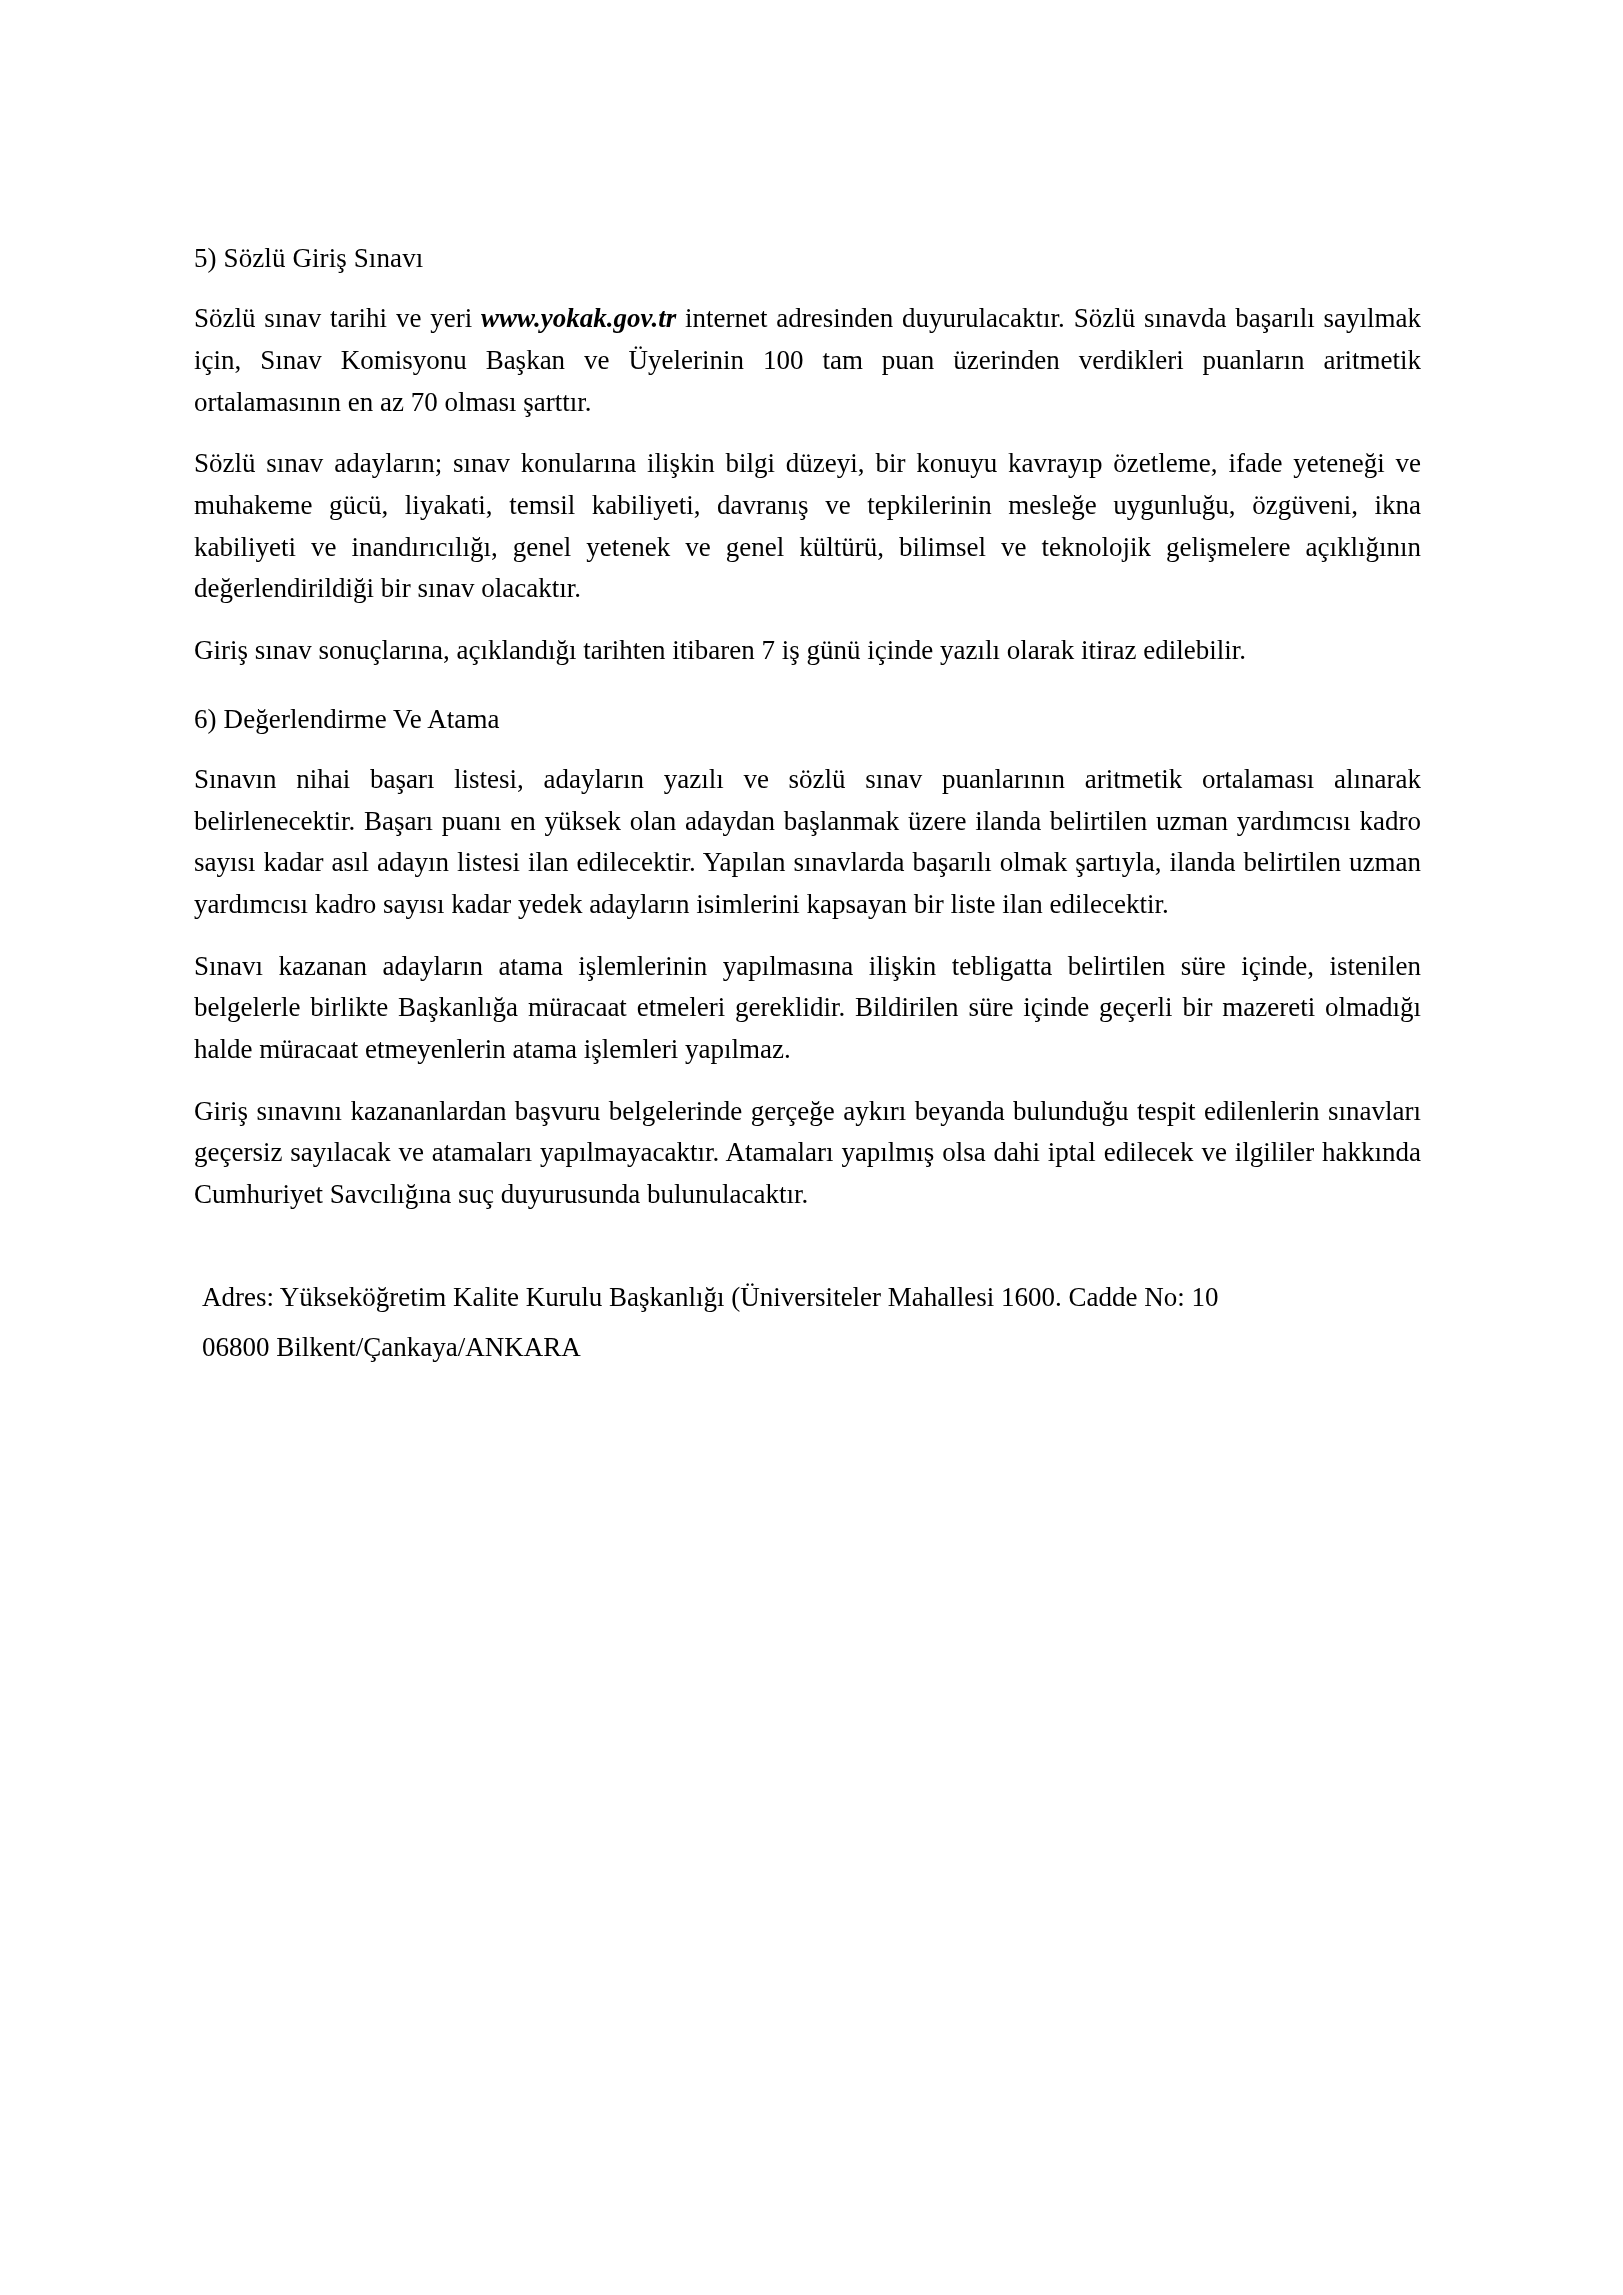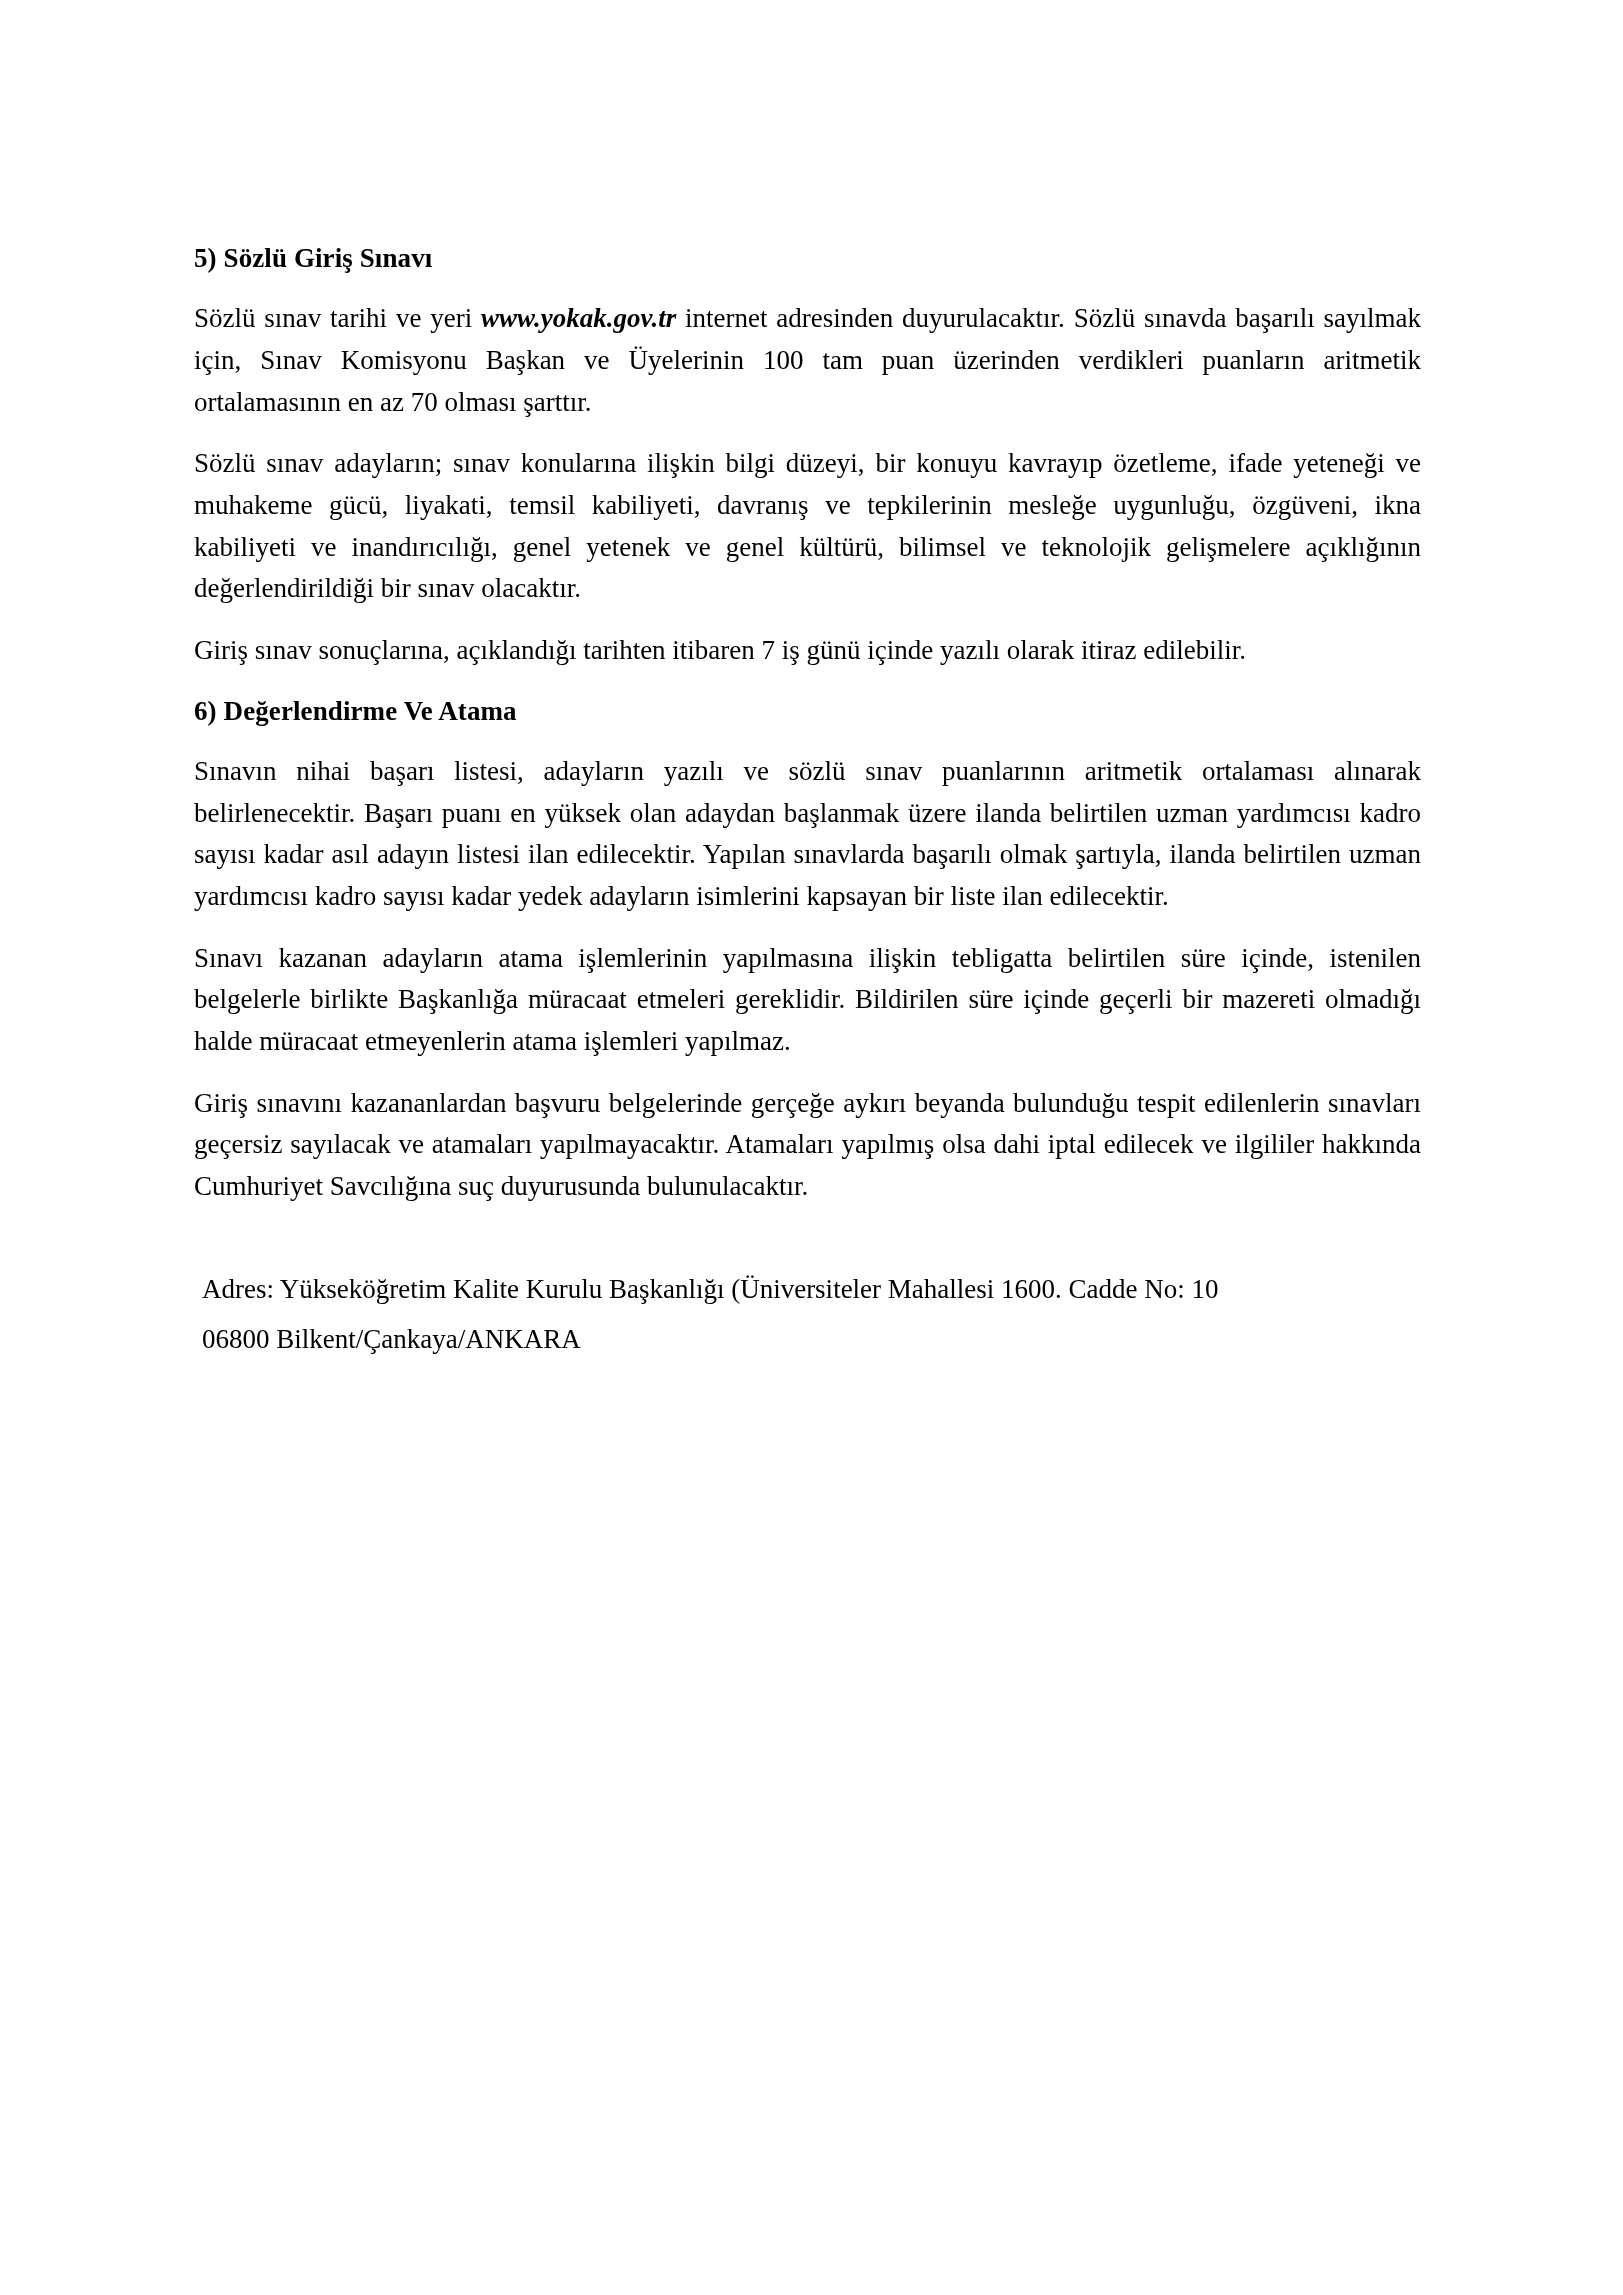--- a/index.html
+++ b/index.html
@@ -28,29 +28,29 @@
   .content {
     position: absolute;
     left: 194px;
     top: 241px;
     width: 1235px;
   }
 
   
   .section-heading {
     font-size: 27px;
-    font-weight: bold;
+    font-weight: normal;
     line-height: 1.30;
     text-align: left;
     margin: 0 0 22px 0;
     letter-spacing: 0.1px;
   }
 
   .section-heading.spaced-above {
-    margin-top: 22px;
+    margin-top: 30px;
   }
 
   
   .para {
     font-size: 27px;
     line-height: 1.545;
     text-align: justify;
     text-justify: inter-word;
     margin: 0 8px 20px 0;
     hyphens: none;

